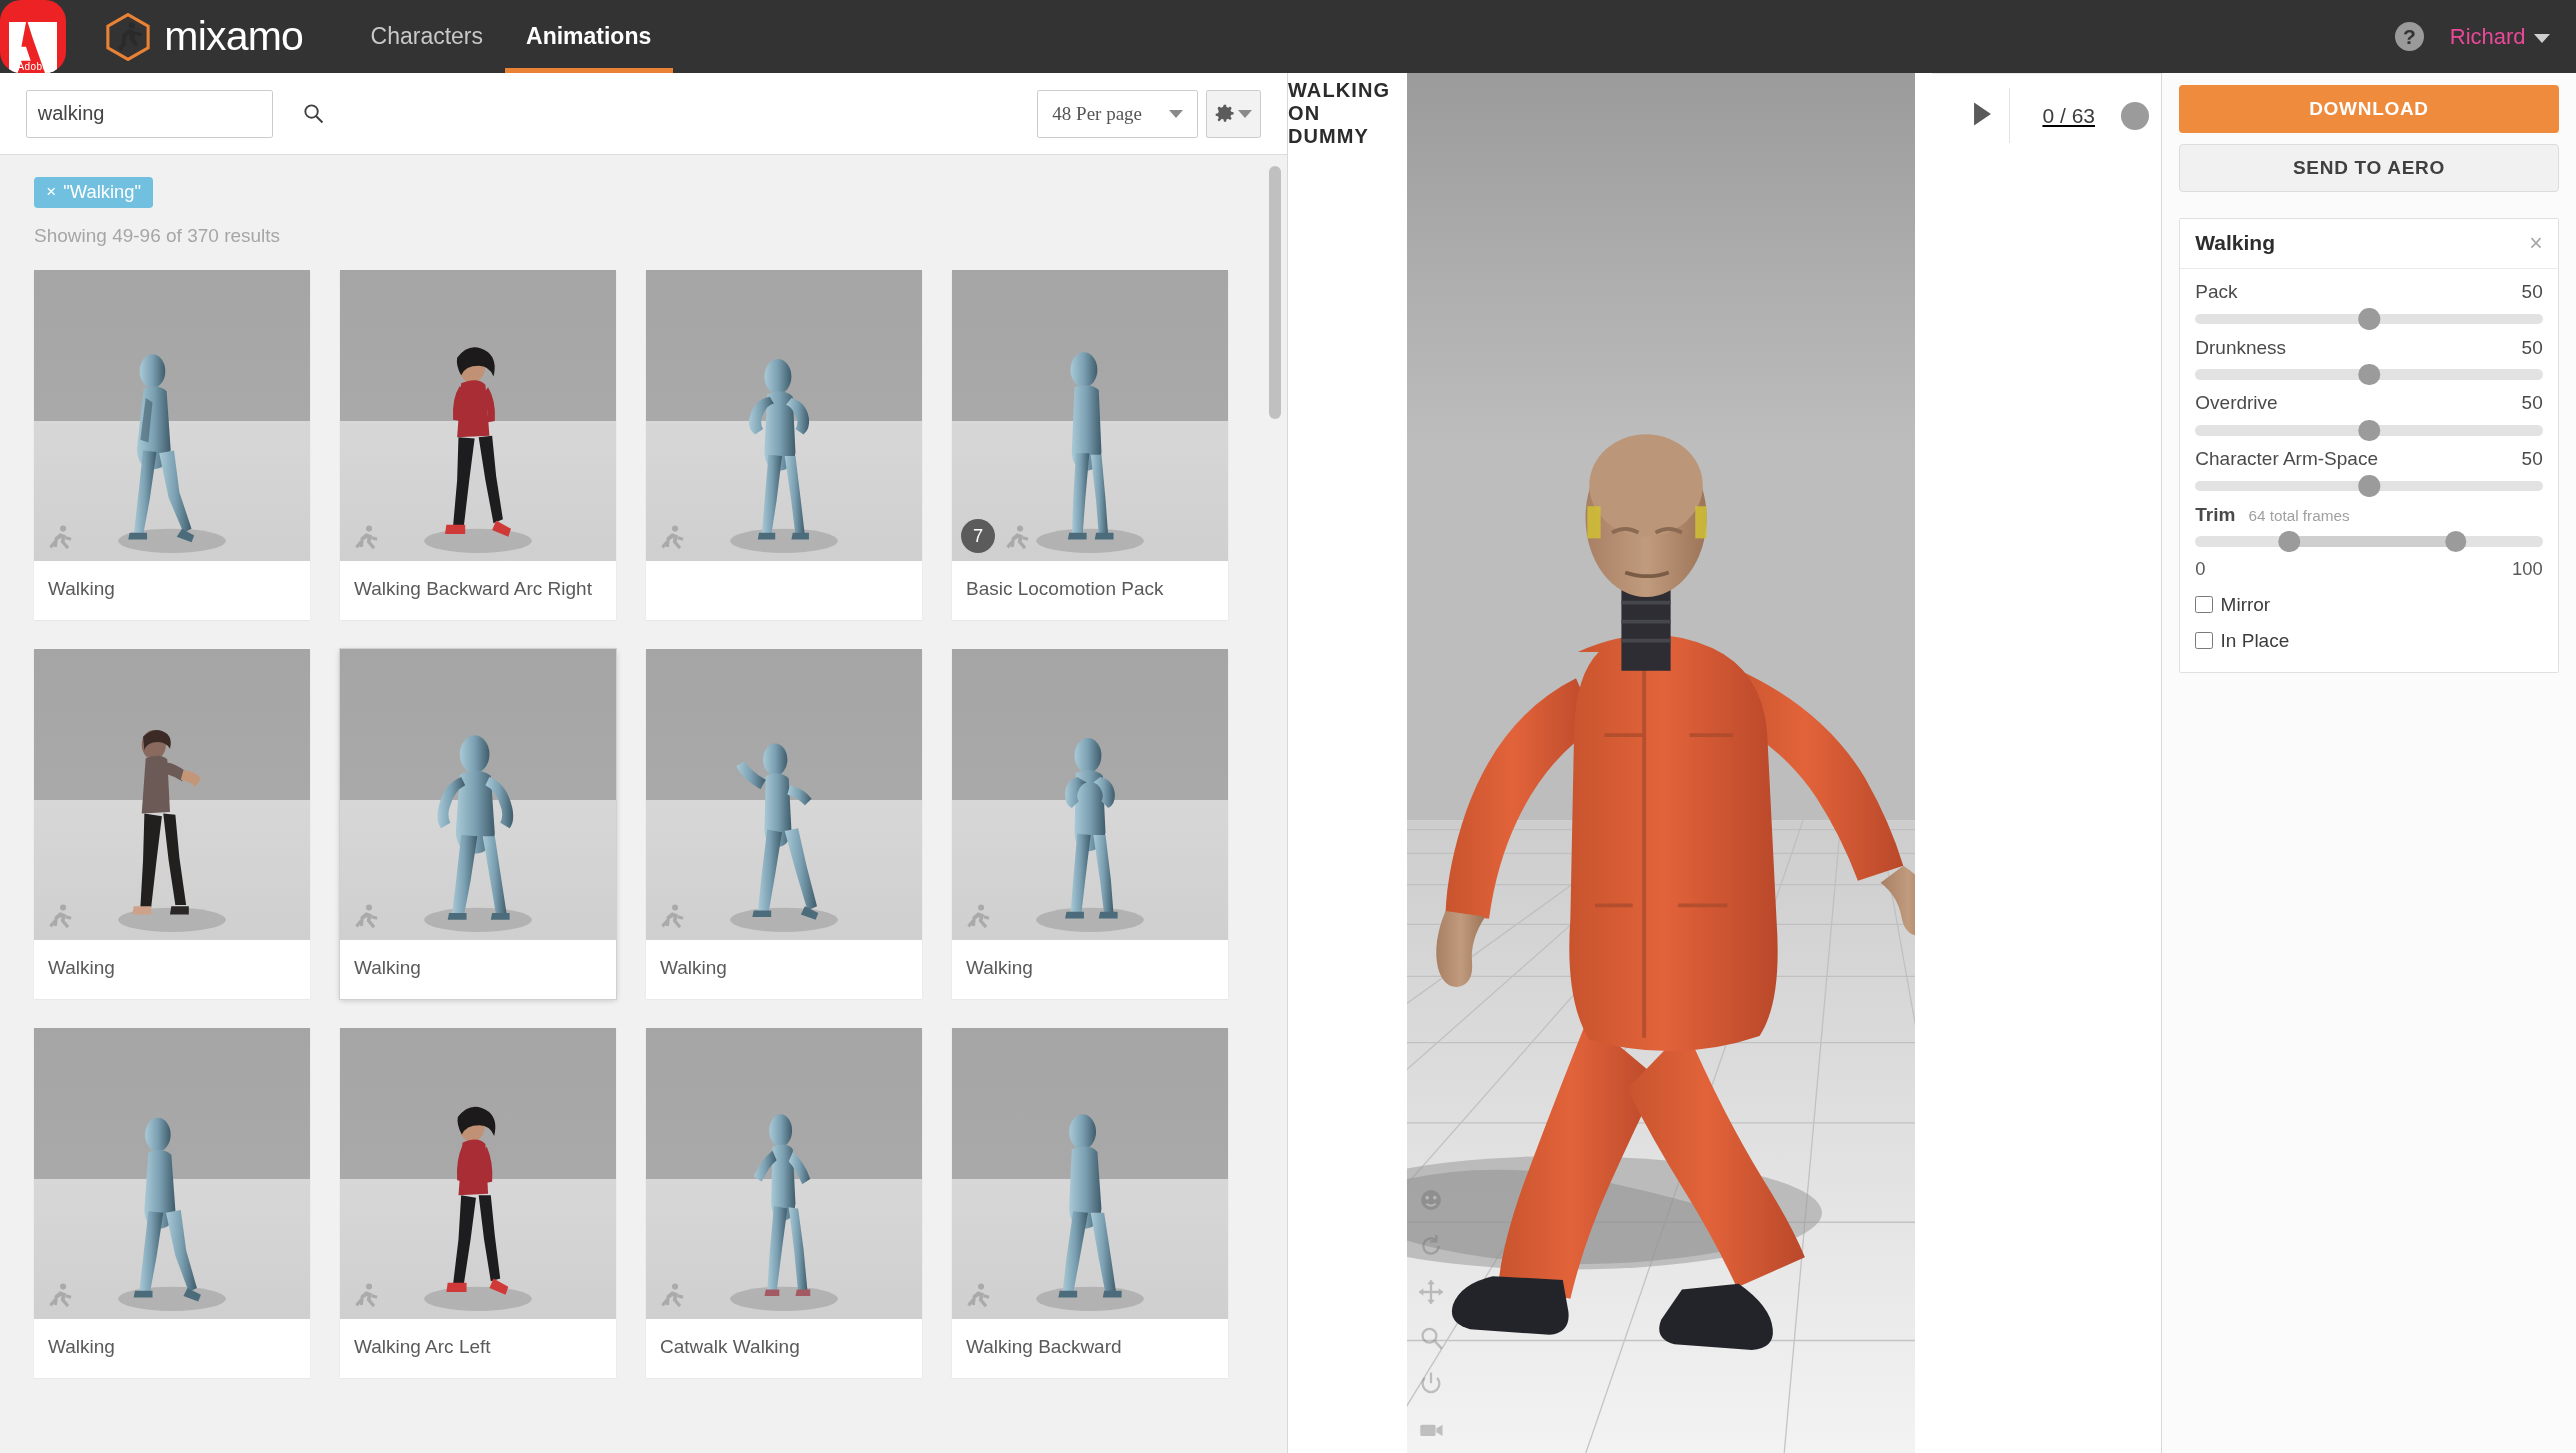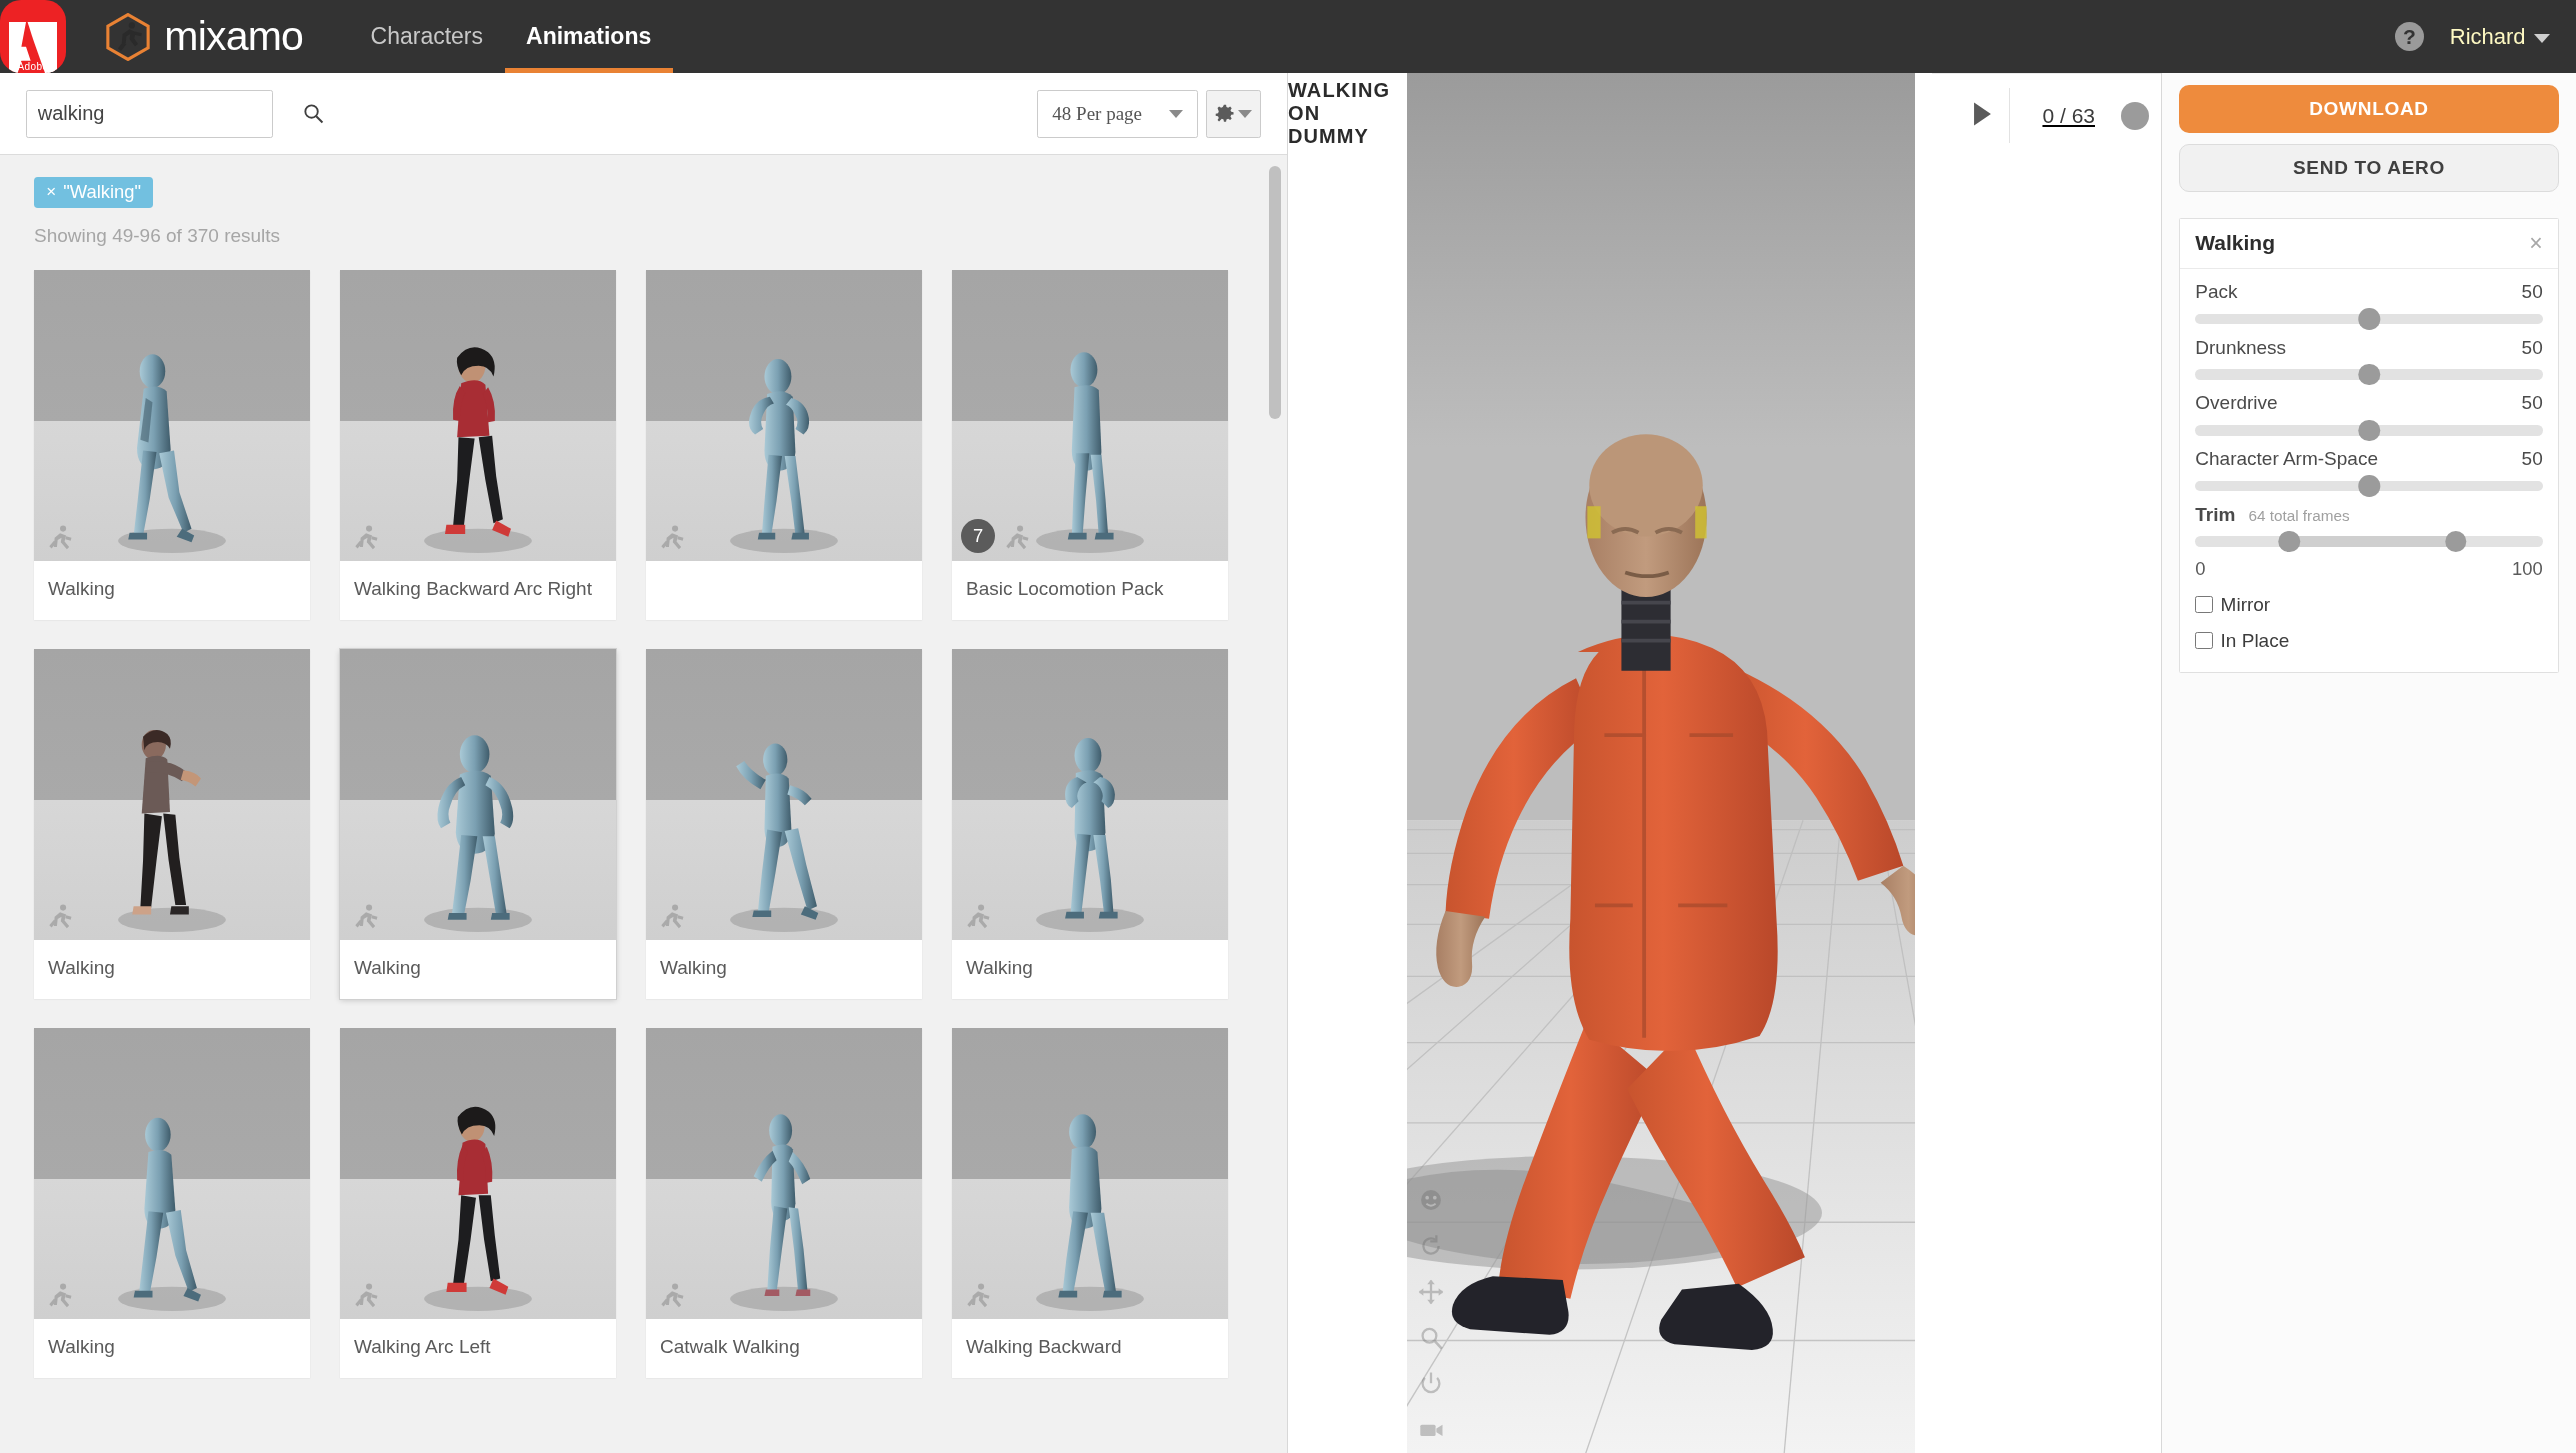--- a/index.html
+++ b/index.html
@@ -47,21 +47,21 @@
   .nav-right {
     margin-left: auto; display: flex; align-items: center;
     padding-right: 26px; gap: 26px;
   }
   .help-icon {
     width: 29px; height: 29px; border-radius: 50%; background: #9a9a9a;
     color: #333; font-size: 21px; font-weight: bold;
     display: flex; align-items: center; justify-content: center; cursor: pointer;
   }
   .user-menu {
-    color: #fef9c3; font-size: 22px; display: flex; align-items: center;
+    color: #ec4899; font-size: 22px; display: flex; align-items: center;
     gap: 8.4px; cursor: pointer;
   }
   .caret-down {
     width: 0; height: 0; border-left: 8.4px solid transparent;
     border-right: 8.4px solid transparent; border-top: 9.2px solid #cfcfcf;
     margin-top: 3.8px;
   }
 
   
   .main { flex: 1; display: flex; min-height: 0; }
@@ -200,21 +200,21 @@
     border-radius: 50%; background: #9b9b9b;
   }
 
   
   .right-col {
     width: 414px; flex: 0 0 414px; background: #fbfbfb;
     display: flex; flex-direction: column; padding: 12.3px 17px 0 17px;
     min-height: 0;
   }
   .btn {
-    height: 48px; border-radius: 10px; display: flex; align-items: center;
+    height: 48px; border-radius: 4px; display: flex; align-items: center;
     justify-content: center; font-size: 19px; font-weight: bold;
     letter-spacing: 0.7px; cursor: pointer; margin-bottom: 10.7px;
   }
   .btn-download { background: #ee8b3d; color: #fff; }
   .btn-secondary { background: #f1f1f1; color: #404040; border: 0.8px solid #dcdcdc; }
 
   .props {
     margin-top: 15.3px; border: 0.8px solid #e0e0e0; background: #fff;
     border-radius: 1.5px;
   }

